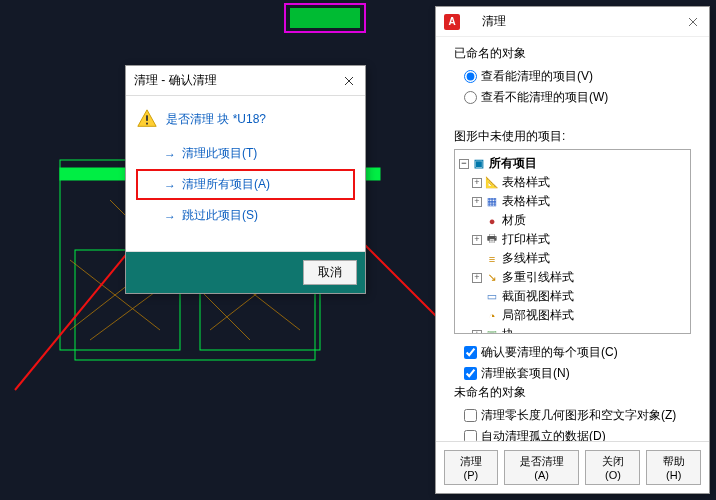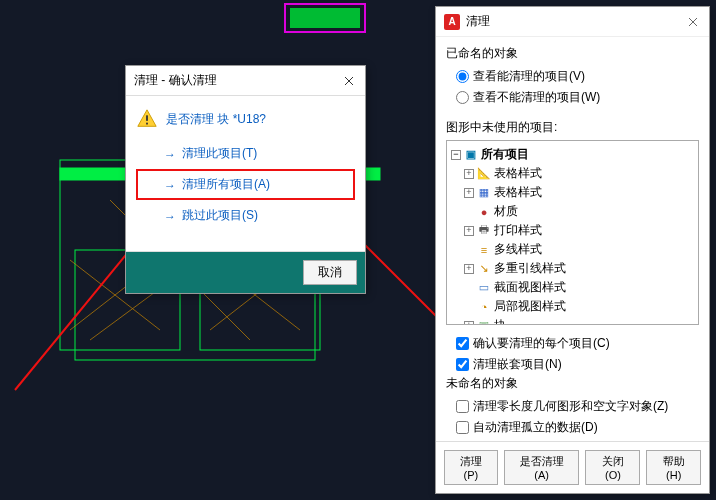--- a/index.html
+++ b/index.html
@@ -11,23 +11,23 @@
 .cd-body{padding:12px 10px 20px}
 .cd-q{display:flex;align-items:center;gap:8px;margin-bottom:8px}
 .warn-icon{width:22px;height:22px}
 .cd-opt{padding:7px 6px 7px 28px;color:#0a5ec0;cursor:pointer}
 .cd-opt.hl{border:2px solid #e11;padding:5px 4px 5px 26px}
 .arrow{color:#0a5ec0;margin-right:6px}
 .cd-foot{display:flex;justify-content:flex-end;padding:8px;background:#0f766e;border-top:1px solid #ddd}
 .btn{padding:3px 14px;border:1px solid #aaa;background:#f5f5f5;cursor:pointer}
 .main-dialog{position:absolute;right:6px;top:6px;width:275px;height:488px;background:#fff;border:1px solid #999;box-shadow:2px 2px 8px rgba(0,0,0,.3);display:flex;flex-direction:column}
 .md-title{display:flex;align-items:center;padding:6px 8px;border-bottom:1px solid #eee}
-.md-title-text{flex:1;margin-left:6px}
+.md-title-text{flex:1;margin-left:22px}
 .a-logo{width:16px;height:16px;background:#d22;color:#fff;display:flex;align-items:center;justify-content:center;font-weight:bold;font-size:10px;border-radius:2px}
-.md-body{flex:1;padding:8px 10px;overflow:auto}
+.md-body{flex:1;padding:8px 18px;overflow:auto}
 .sec-title{margin-bottom:4px}
 .radio-row,.chk-row{display:flex;align-items:center;gap:4px;padding:2px 0 2px 10px}
 .tree-box{border:1px solid #aaa;margin:4px 0 8px;padding:4px;height:185px;overflow:auto}
 .tree-item{display:flex;align-items:center;gap:3px;padding:1px 0;white-space:nowrap}
 .tree-item.root{font-weight:bold}
 .ti-exp{width:10px;height:10px;border:1px solid #888;display:inline-flex;align-items:center;justify-content:center;font-size:9px;line-height:1;color:#555}
 .ti-sp{display:inline-block;width:10px}
 .ti-icon{width:14px;height:14px;display:inline-flex;align-items:center;justify-content:center;font-size:11px}
 .md-foot{padding:8px;border-top:1px solid #ddd;display:flex;gap:6px;justify-content:flex-end}
 .md-foot .btn{padding:3px 8px;font-size:11px}
@@ -108,21 +108,21 @@
   <div class="md-body">
     <div class="sec-title">已命名的对象</div>
     <label class="radio-row">
         <input type="radio" name="v" checked="" style="">
         <span>查看能清理的项目(V)</span>
       </label>
     <label class="radio-row">
         <input type="radio" name="v" style="">
         <span>查看不能清理的项目(W)</span>
       </label>
-    <div style="margin-top:11px">图形中未使用的项目:</div>
+    <div style="margin-top:20px">图形中未使用的项目:</div>
     <div class="tree-box">
       <div class="tree-item root">
         <span class="ti-exp">−</span>
           <span class="ti-icon" style="color:#07a">▣</span>
           <span>所有项目</span>
       </div>
       <div id="tree-children">
           <div class="tree-item">
             <span class="ti-sp"></span>
             <span class="ti-exp">+</span>

